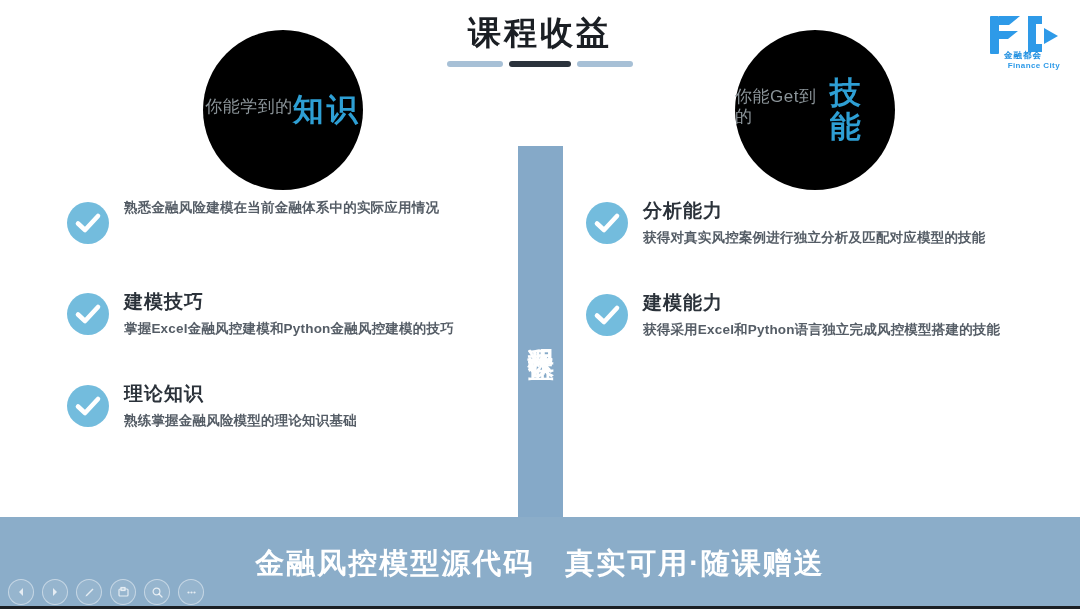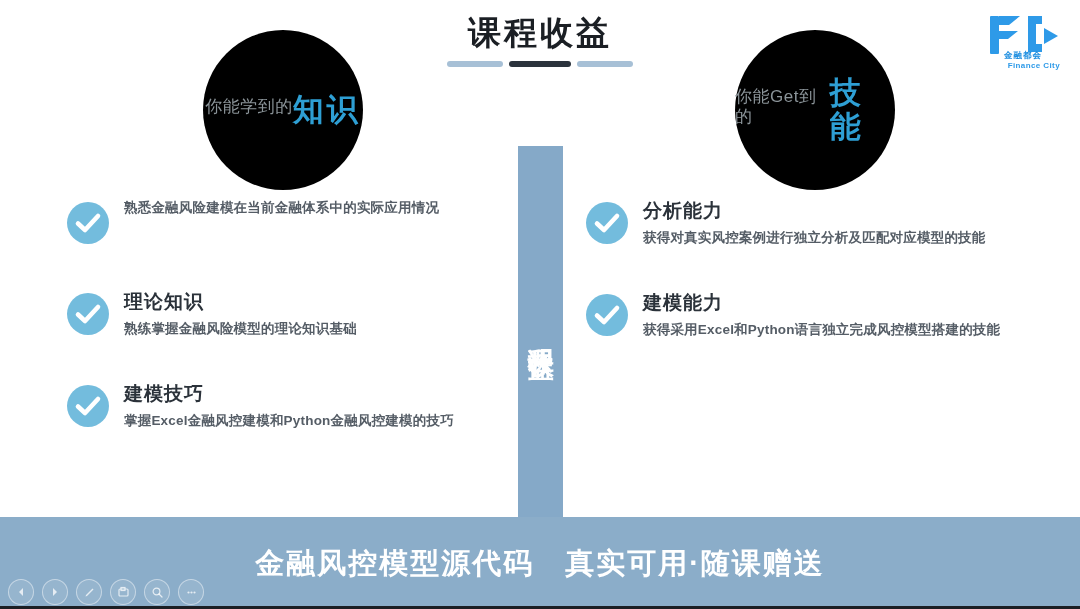--- a/index.html
+++ b/index.html
@@ -278,35 +278,35 @@
     </div>
 
     <div class="bullet">
       <span class="check">
         <svg width="44" height="44" viewBox="0 0 44 44" aria-hidden="true">
           <circle cx="22" cy="22" r="21" fill="#73bcdd"></circle>
           <path d="M12 22.5 L19 29 L32 15" fill="none" stroke="#ffffff" stroke-width="4.6" stroke-linecap="round" stroke-linejoin="round"></path>
         </svg>
       </span>
       <span class="bullet-text">
+        <span class="bullet-title" style="display:block">建模技巧</span>
+        <span class="bullet-desc" style="display:block">掌握Excel金融风控建模和Python金融风控建模的技巧</span>
+      </span>
+    </div>
+
+    <div class="bullet">
+      <span class="check">
+        <svg width="44" height="44" viewBox="0 0 44 44" aria-hidden="true">
+          <circle cx="22" cy="22" r="21" fill="#73bcdd"></circle>
+          <path d="M12 22.5 L19 29 L32 15" fill="none" stroke="#ffffff" stroke-width="4.6" stroke-linecap="round" stroke-linejoin="round"></path>
+        </svg>
+      </span>
+      <span class="bullet-text">
         <span class="bullet-title" style="display:block">理论知识</span>
         <span class="bullet-desc" style="display:block">熟练掌握金融风险模型的理论知识基础</span>
-      </span>
-    </div>
-
-    <div class="bullet">
-      <span class="check">
-        <svg width="44" height="44" viewBox="0 0 44 44" aria-hidden="true">
-          <circle cx="22" cy="22" r="21" fill="#73bcdd"></circle>
-          <path d="M12 22.5 L19 29 L32 15" fill="none" stroke="#ffffff" stroke-width="4.6" stroke-linecap="round" stroke-linejoin="round"></path>
-        </svg>
-      </span>
-      <span class="bullet-text">
-        <span class="bullet-title" style="display:block">建模技巧</span>
-        <span class="bullet-desc" style="display:block">掌握Excel金融风控建模和Python金融风控建模的技巧</span>
       </span>
     </div>
 
   </div>
 
   <div class="col right">
 
     <div class="bullet">
       <span class="check">
         <svg width="44" height="44" viewBox="0 0 44 44" aria-hidden="true">

